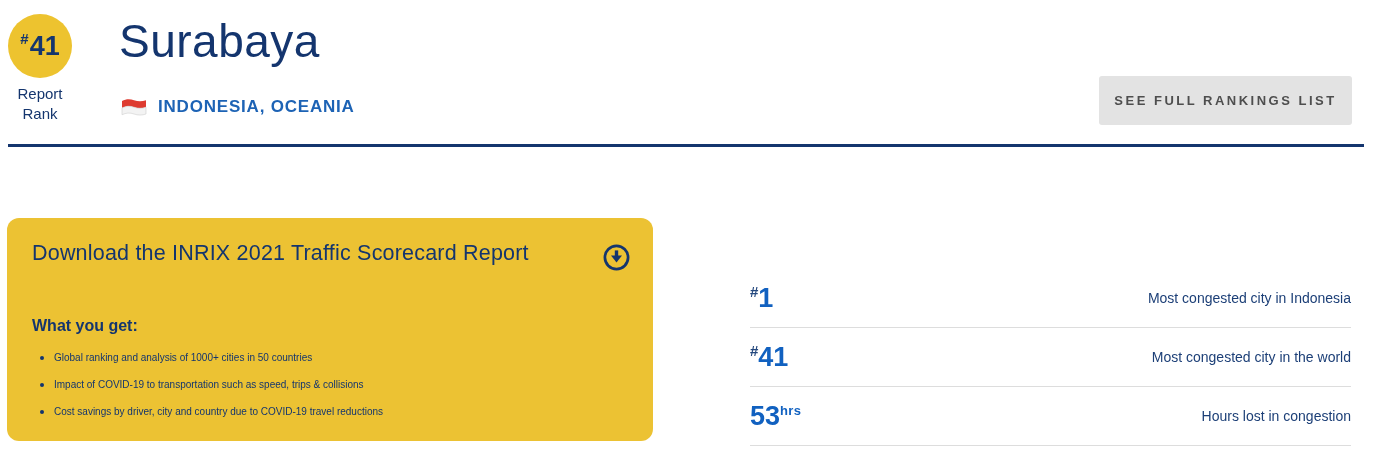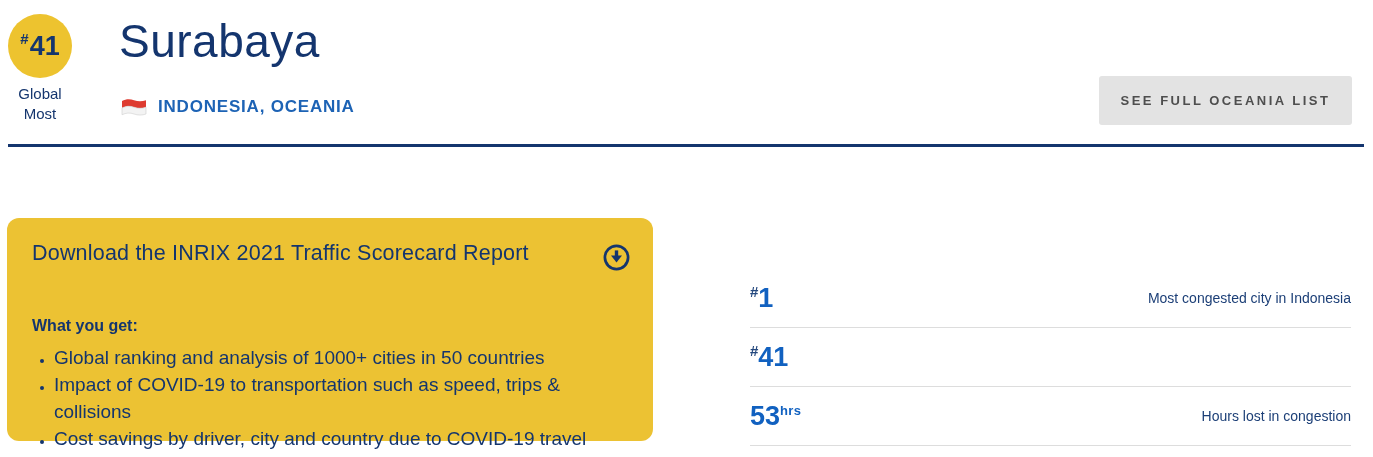--- a/index.html
+++ b/index.html
@@ -63,21 +63,21 @@
   }
   .card-header { display: flex; justify-content: space-between; align-items: flex-start; }
   .card-title {
     font-size: 21.5px; font-weight: 500; color: #14356e;
     letter-spacing: 0.2px; padding-right: 18px;
   }
   .download-icon { flex-shrink: 0; margin-top: 2px; }
   .card-subtitle { margin-top: 45px; font-size: 16px; font-weight: 700; color: #14356e; }
   .card-bullets { margin-top: 9px; padding-left: 22px; list-style: disc; }
   .card-bullets li {
-    font-size: 19px; line-height: 27px; color: #14356e;
+    font-size: 10px; line-height: 27px; color: #14356e;
   }
   .card-bullets li::marker { font-size: 12px; }
 
   
   .overview-heading {
     position: absolute; left: 750px; top: 220px;
     font-size: 23px; font-weight: 400; color: #9b9b9b;
   }
   .overview-stats { position: absolute; left: 750px; top: 269px; width: 601px; }
   .stat-row {
@@ -99,33 +99,33 @@
 </style>
 </head>
 <body>
 
 <div class="page">
 
   <div class="rank-badge">
     <span class="badge-hash">#</span>
       <span class="badge-num">41</span>
   </div>
-  <div class="rank-caption">Global Most</div>
+  <div class="rank-caption">Report Rank</div>
 
   <h1 class="city-title">Surabaya</h1>
 
   <div class="region-row">
     <svg class="flag" width="26" height="20" viewBox="0 0 26 20">
       <path d="M1 4 C5 1.8 9 1.8 13 3.2 C17 4.6 21 4.6 25 3.2 L25 10.2 C21 11.6 17 11.6 13 10.2 C9 8.8 5 8.8 1 11 Z" fill="#de3b30"></path>
       <path d="M1 11 C5 8.8 9 8.8 13 10.2 C17 11.6 21 11.6 25 10.2 L25 17 C21 18.4 17 18.4 13 17 C9 15.6 5 15.6 1 17.8 Z" fill="#f3f3f3" stroke="#cfcfcf" stroke-width="0.6"></path>
     </svg>
     <span class="region-label">INDONESIA, OCEANIA</span>
   </div>
 
-  <button class="rankings-button">SEE FULL OCEANIA LIST</button>
+  <button class="rankings-button">SEE FULL RANKINGS LIST</button>
 
   <div class="header-divider"></div>
 
   <div class="download-card">
     <div class="card-header">
       <h2 class="card-title">Download the INRIX 2021 Traffic Scorecard Report</h2>
       <svg class="download-icon" width="29" height="29" viewBox="0 0 29 29">
         <circle cx="14.5" cy="14.5" r="11.6" fill="none" stroke="#14356e" stroke-width="2.7"></circle>
         <rect x="12.8" y="7.4" width="3.4" height="6" fill="#14356e"></rect>
         <path d="M9 12.4 L20 12.4 L14.5 19.6 Z" fill="#14356e"></path>
@@ -140,20 +140,21 @@
   </div>
 
 
   <div class="overview-stats">
     <div class="stat-row">
       <span class="stat-value"><span class="stat-prefix">#</span><span class="stat-num">1</span><span class="stat-suffix"></span></span>
       <span class="stat-label">Most congested city in Indonesia</span>
     </div>
     <div class="stat-row">
       <span class="stat-value"><span class="stat-prefix">#</span><span class="stat-num">41</span><span class="stat-suffix"></span></span>
+      <span class="stat-label">Most congested city in the world</span>
     </div>
     <div class="stat-row">
       <span class="stat-value"><span class="stat-prefix"></span><span class="stat-num">53</span><span class="stat-suffix">hrs</span></span>
       <span class="stat-label">Hours lost in congestion</span>
     </div>
   </div>
 
 </div>
 
 </body></html>

